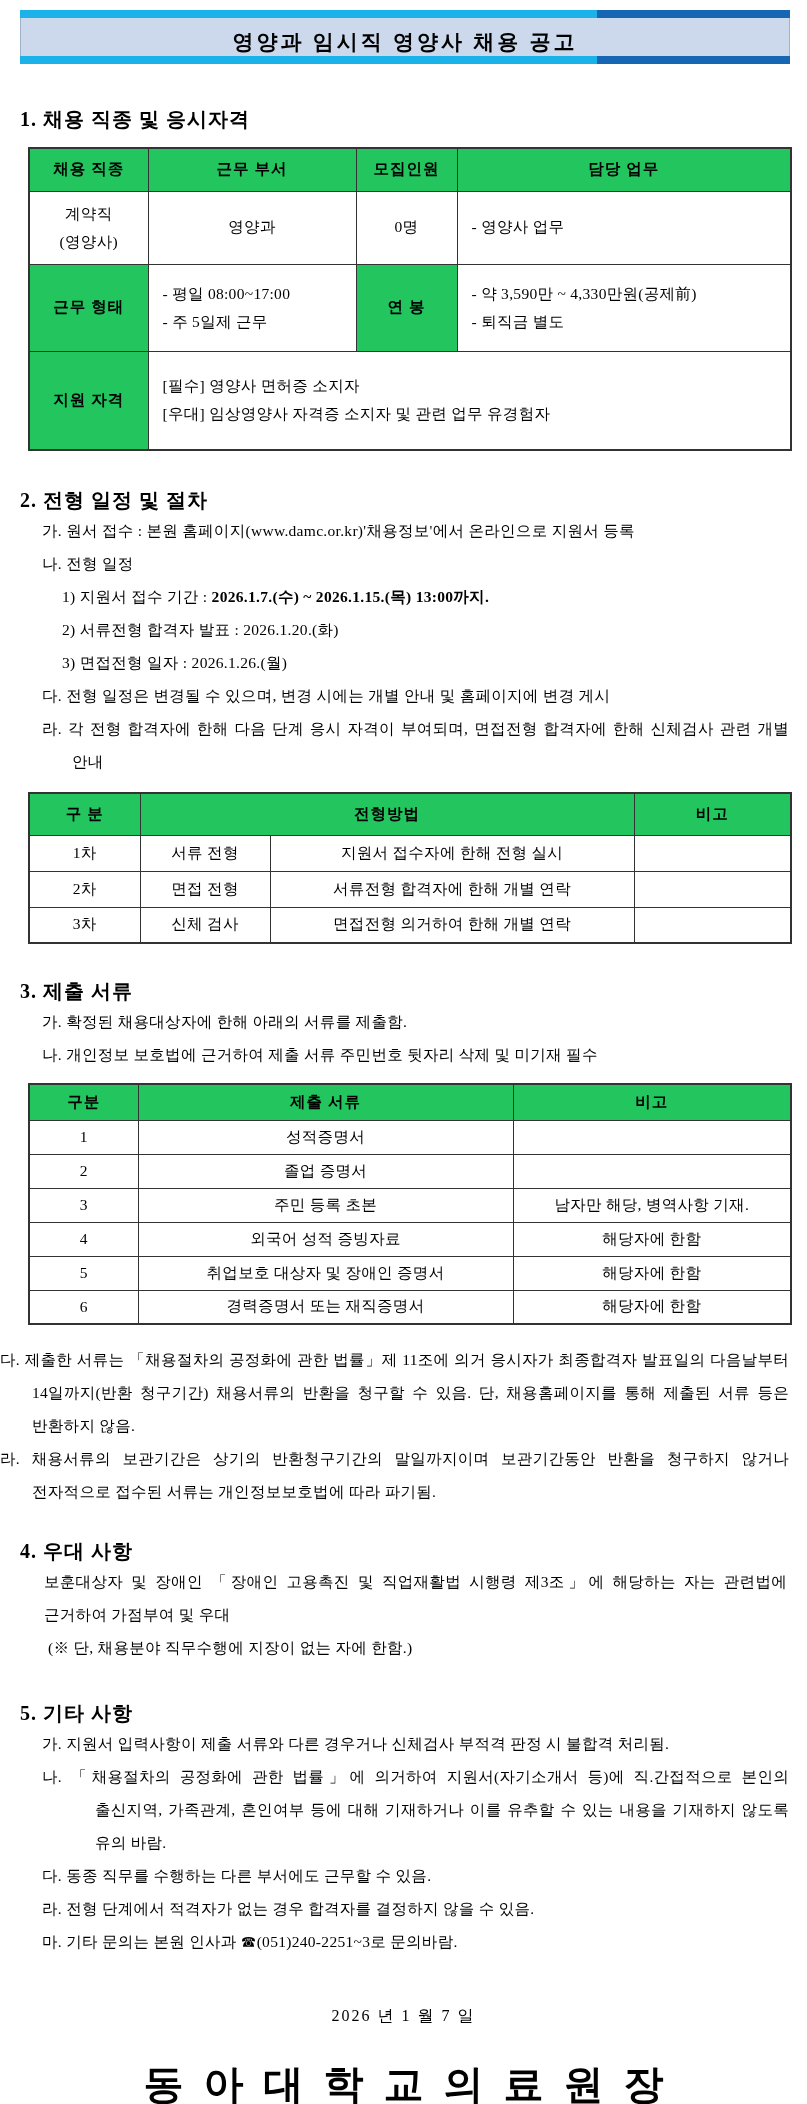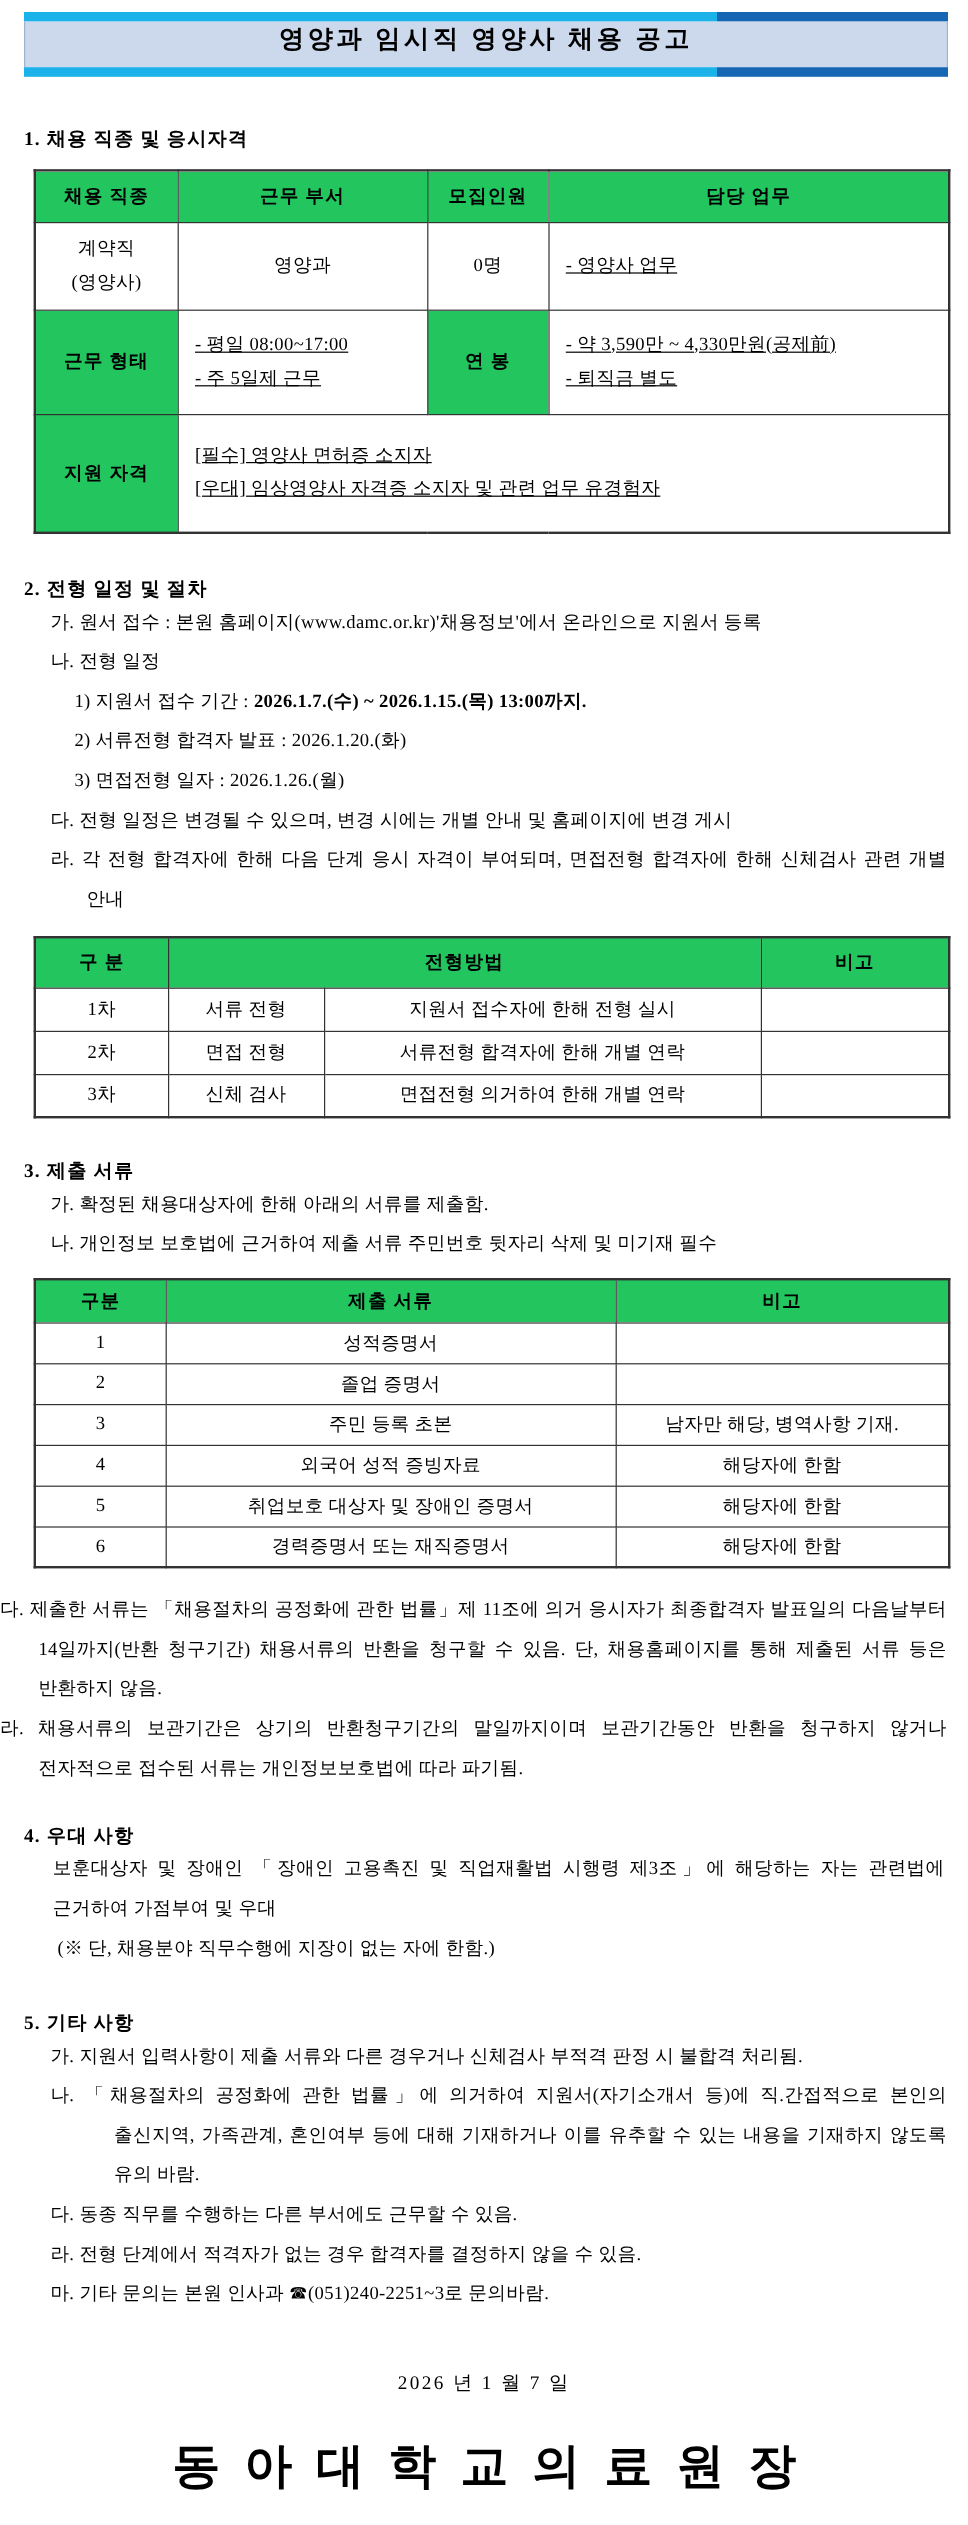--- a/index.html
+++ b/index.html
@@ -6,44 +6,44 @@
   body{
     width:807px;min-height:2104px;
     font-family:"Liberation Serif","DejaVu Serif",serif;
     color:#000;font-size:15.5px;letter-spacing:.3px;
     word-break:keep-all;
   }
   
   .banner{margin:10px 17px 0 20px;}
   .stripe{height:8px;background:linear-gradient(to right,#1ab2e8 0 75%,#1766b4 75% 100%);}
   .banner-band{
-    background:#ccd9ec;height:38px;display:flex;align-items:flex-start;justify-content:center;
+    background:#ccd9ec;height:38px;display:flex;align-items:flex-end;justify-content:center;
     font-size:21px;font-weight:bold;letter-spacing:3px;border-left:1px solid #9fb3cc;border-right:1px solid #9fb3cc;
   }
   
-  .sec-title{margin:0 0 0 20px;font-size:16px;font-weight:bold;letter-spacing:1px;}
+  .sec-title{margin:0 0 0 20px;font-size:20px;font-weight:bold;letter-spacing:1px;}
   .sec1-title{margin-top:42px;}
   .sec2-title{margin-top:36px;}
   .sec3-title{margin-top:34px;}
   .sec4-title{margin-top:30px;}
   .sec5-title{margin-top:36px;}
   .line{margin-left:42px;margin-right:20px;line-height:33px;}
   .subline{margin-left:62px;margin-right:20px;line-height:33px;}
   .hang-ra2{padding-left:72px;text-indent:-30px;margin-right:18px;line-height:33px;text-align:justify;}
   .hang-doc{padding-left:32px;text-indent:-32px;margin-right:18px;line-height:33px;text-align:justify;}
   .hang-etc{padding-left:95px;text-indent:-53px;margin-right:18px;line-height:33px;text-align:justify;}
   .bold{font-weight:bold;}
   
   table{border-collapse:collapse;table-layout:fixed;margin-left:28px;width:762px;}
   table,td,th{border:1px solid #333;}
   table{border:2px solid #333;}
   td,th{padding:0 6px;vertical-align:middle;font-size:15.5px;font-weight:normal;overflow:hidden;}
   .hd{background:#22c55e;font-weight:bold;text-align:center;letter-spacing:1px;}
   .tc{text-align:center;}
-  .tl{text-align:left;padding-left:14px;text-decoration:underline;}
+  .tl{text-align:left;padding-left:14px;}
   .t1{margin-top:14px;}
   .t1 .r-head{height:43px;}
   .t1 .r1{height:73px;}
   .t1 .r2{height:87px;}
   .t1 .r3{height:99px;}
   .t2{margin-top:14px;padding-left:25px;}
   .t2 .r-head{height:42px;}
   .t2 .row{height:36px;}
   .t3{margin-top:12px;}
   .t3 .r-head{height:36px;}

